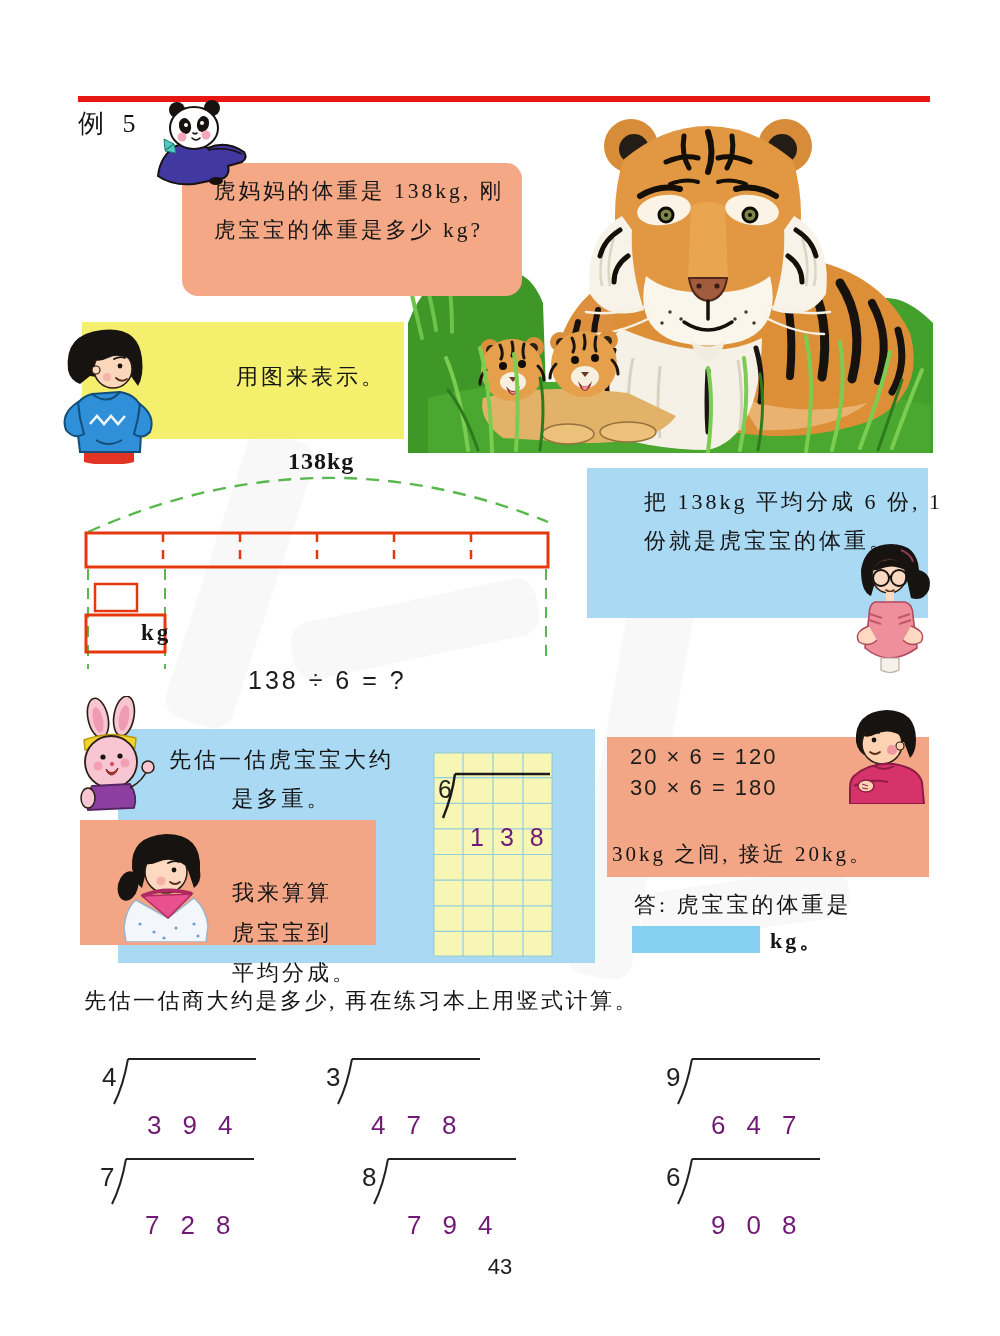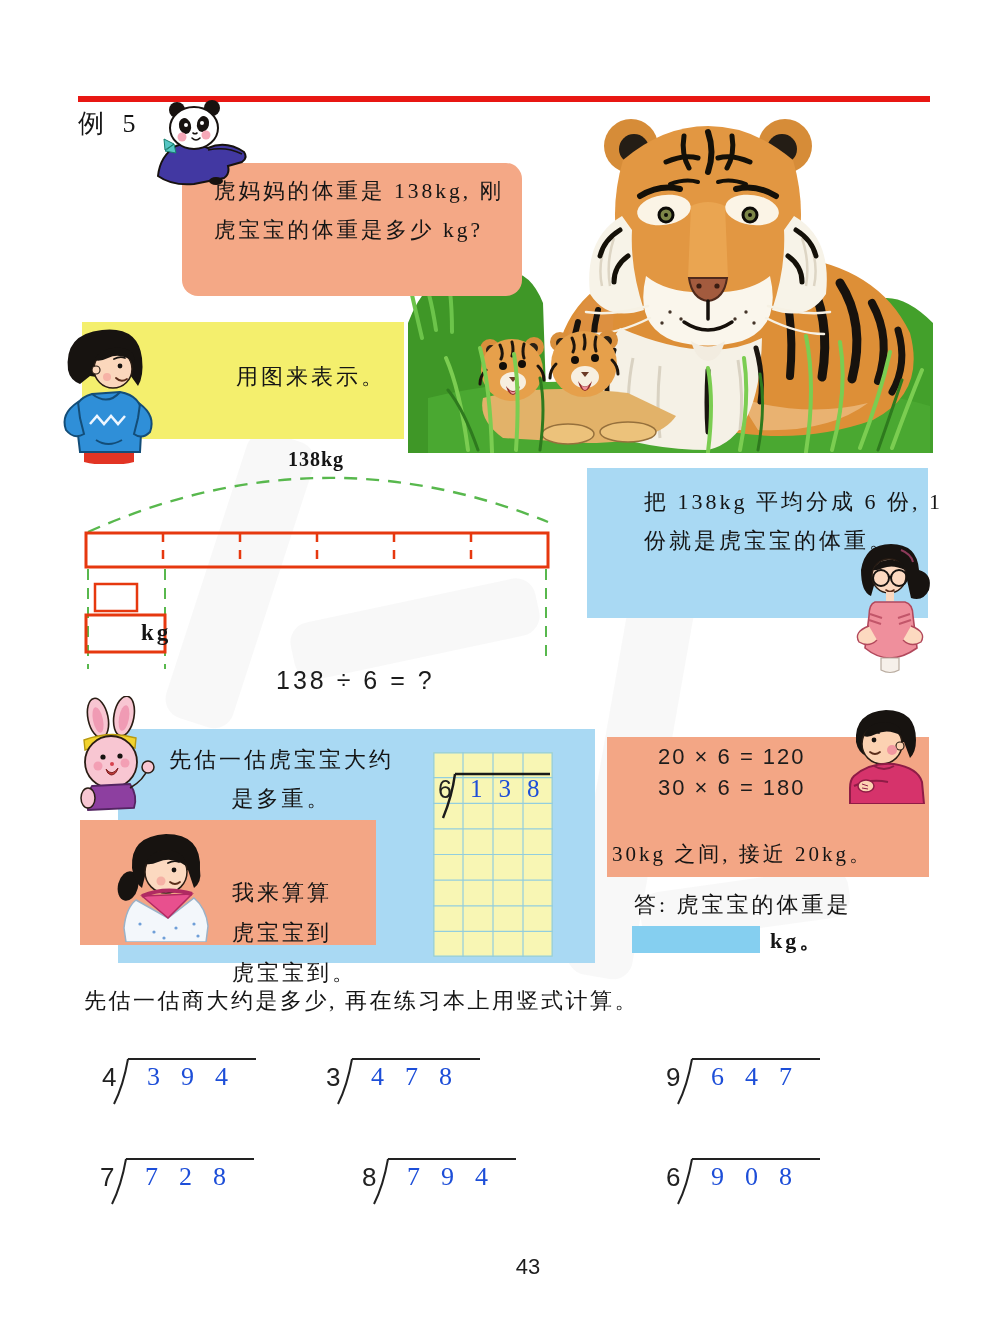--- a/index.html
+++ b/index.html
@@ -1,31 +1,31 @@
 <!DOCTYPE html>
 <html><head>
 <meta charset="utf-8">
 <style>
   html,body{margin:0;padding:0;background:#ffffff;}
   .page{position:relative;width:1000px;height:1336px;background:#fff;overflow:hidden;
         font-family:"Liberation Serif",serif;color:#111;}
   .abs{position:absolute;}
   .cn{font-family:"Liberation Serif",serif;letter-spacing:3px;color:#151515;}
-  .num{font-family:"Liberation Sans",sans-serif;color:#1c1c1c;margin-left:28px;}
+  .num{font-family:"Liberation Sans",sans-serif;color:#1c1c1c;}
   .rule{background:#e81713;height:6px;}
   .bubble{background:#f4a886;border-radius:16px;}
   .box-salmon{background:#f3a685;}
   .box-yellow{background:#f4ef6d;}
   .box-blue{background:#a9d9f3;}
   .blank-blue{background:#85cff0;}
   .grid-wrap{background:#f8f6b4;}
   .wm{position:absolute;background:#5a5a5a;opacity:0.045;border-radius:20px;}
   .divisor{position:absolute;font-family:"Liberation Sans",sans-serif;font-size:26px;color:#222;}
-  .dividend{position:absolute;font-family:Liberation Serif, serif;font-size:26px;
-            letter-spacing:21px;color:#1d4ed8;white-space:nowrap;}
+  .dividend{position:absolute;font-family:Liberation Sans, sans-serif;font-size:26px;
+            letter-spacing:21px;color:#701a75;white-space:nowrap;margin-top:48px;}
   .line{line-height:39px;font-size:21.5px;white-space:nowrap;}
 </style>
 </head>
 <body>
 
 <div class="page">
 
   <div class="wm" style="left:205px;top:430px;width:70px;height:300px;transform:rotate(18deg);"></div>
   <div class="wm" style="left:290px;top:600px;width:250px;height:58px;transform:rotate(-12deg);"></div>
   <div class="wm" style="left:600px;top:560px;width:66px;height:420px;transform:rotate(10deg);"></div>
@@ -170,21 +170,21 @@
     <circle cx="57" cy="55" r="4" fill="#f5a9a0" opacity="0.8"></circle>
     <path d="M34,130 h50 v10 q-25,6 -50,0 Z" fill="#e23424"></path>
     <path d="M30,130 L26,96 Q22,78 42,72 L70,70 Q92,74 92,94 L90,130 Z" fill="#2f8fd8" stroke="#134d78" stroke-width="2"></path>
     <path d="M28,80 Q10,92 16,108 Q24,118 34,112 L30,96 Z" fill="#2f8fd8" stroke="#134d78" stroke-width="2"></path>
     <path d="M90,82 Q106,94 100,110 Q92,118 84,112 L88,96 Z" fill="#2f8fd8" stroke="#134d78" stroke-width="2"></path>
     <path d="M42,72 Q58,84 70,70" stroke="#134d78" stroke-width="2" fill="none"></path>
     <path d="M40,102 l7,-8 l7,8 l7,-8 l7,8 l7,-8" stroke="#eef6ff" stroke-width="2.5" fill="none"></path>
     <path d="M46,118 q12,8 26,0" stroke="#134d78" stroke-width="2" fill="none"></path>
   </svg>
 
-  <div class="abs cn" style="left:288px;top:448px;font-size:20px;font-weight:600;letter-spacing:1px;font-family:'Liberation Serif',serif;">138kg</div>
+  <div class="abs cn" style="left:288px;top:448px;font-size:24px;font-weight:600;letter-spacing:1px;font-family:'Liberation Serif',serif;">138kg</div>
   <svg class="abs" style="left:60px;top:445px;" width="500" height="250" viewBox="0 0 500 250">
     <path d="M28,87 Q258,-16 488,77" stroke="#58b84d" stroke-width="2.4" fill="none" stroke-dasharray="13 9"></path>
     <rect x="26" y="88" width="462" height="34" fill="none" stroke="#e6380f" stroke-width="3"></rect>
     <path d="M103,88 V122 M180,88 V122 M257,88 V122 M334,88 V122 M411,88 V122" stroke="#e6380f" stroke-width="2.5" fill="none" stroke-dasharray="9 8"></path>
     <path d="M28,124 V224 M105,124 V224 M486,124 V216" stroke="#58b84d" stroke-width="2" fill="none" stroke-dasharray="11 8"></path>
     <rect x="35" y="139" width="42" height="27" fill="none" stroke="#e6380f" stroke-width="2.5"></rect>
     <rect x="26" y="170" width="79" height="37" fill="none" stroke="#e6380f" stroke-width="3"></rect>
   </svg>
   <div class="abs cn" style="left:141px;top:582px;font-size:23px;font-weight:600;margin-top:38px;">kg</div>
   <div class="abs num" style="left:248px;top:666px;font-size:25px;letter-spacing:3px;">138 ÷ 6 = ?</div>
@@ -234,21 +234,21 @@
     <path d="M34,90 L72,88 Q80,100 76,112 L30,114 Q26,100 34,90 Z" fill="#8d3fa0" stroke="#542562" stroke-width="1.8"></path>
     <path d="M72,92 Q86,84 90,72" stroke="#2a1d14" stroke-width="1.5" fill="none"></path>
     <circle cx="90" cy="71" r="6" fill="#f8c6d2" stroke="#2a1d14" stroke-width="1.5"></circle>
     <ellipse cx="30" cy="102" rx="7" ry="10" fill="#f8c6d2" stroke="#2a1d14" stroke-width="1.5"></ellipse>
   </svg>
 
   <div class="abs box-salmon" style="left:80px;top:820px;width:296px;height:125px;"></div>
   <div class="abs" style="left:232px;top:826px;">
     <div class="cn line" style="font-size:22px;line-height:40px;margin-top:47px;">我来算算</div>
     <div class="cn line" style="font-size:22px;line-height:40px;">虎宝宝到</div>
-    <div class="cn line" style="font-size:22px;line-height:40px;">虎宝宝到。</div>
+    <div class="cn line" style="font-size:22px;line-height:40px;">平均分成。</div>
   </div>
 
   <svg class="abs" style="left:106px;top:824px;" width="120" height="118" viewBox="0 0 120 118">
     <ellipse cx="22" cy="62" rx="10" ry="15" fill="#171310" transform="rotate(14 22 62)"></ellipse>
     <path d="M26,44 Q24,12 60,10 Q96,10 94,46 Q96,58 88,64 L82,46 Q60,54 40,48 L36,64 Q28,58 26,44 Z" fill="#171310"></path>
     <circle cx="60" cy="48" r="21" fill="#fcd9c0" stroke="#2a1d14" stroke-width="1.5"></circle>
     <path d="M40,40 Q44,26 62,26 Q80,28 80,42 Q66,32 52,38 Q45,41 40,40 Z" fill="#171310"></path>
     <circle cx="68" cy="46" r="2.4" fill="#171310"></circle>
     <path d="M62,39 q6,-3 11,-1" stroke="#171310" stroke-width="1.8" fill="none" stroke-linecap="round"></path>
     <path d="M64,58 q5,4 10,0" stroke="#5a2d1a" stroke-width="1.8" fill="none" stroke-linecap="round"></path>

